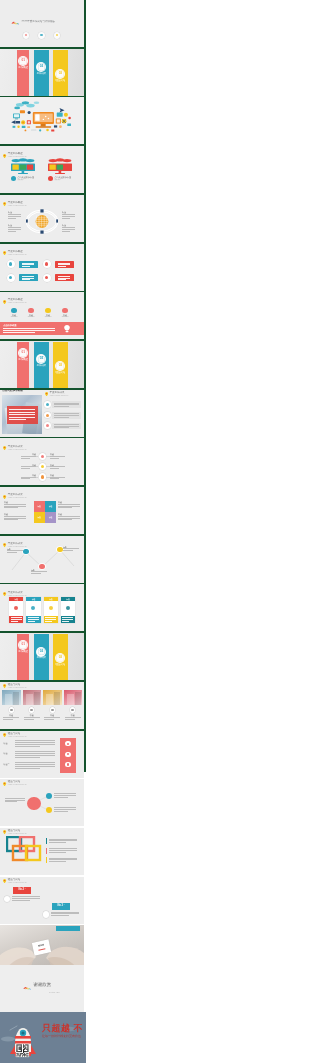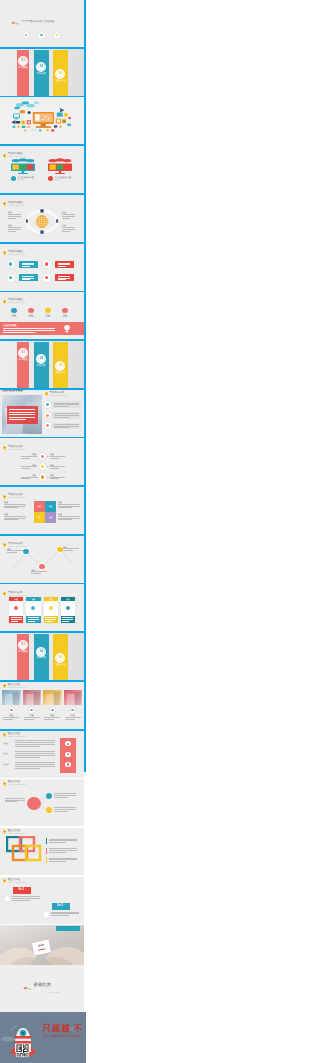--- a/index.html
+++ b/index.html
@@ -1,19 +1,19 @@
 <!DOCTYPE html>
 <html><head>
 <meta charset="utf-8">
 <title>PPT Template Thumbnail Strip</title>
 <style>
   html,body{margin:0;padding:0;}
   body{width:86px;height:1063px;background:#ffffff;
        font-family:"Liberation Sans",sans-serif;overflow:hidden;}
-  #page{position:relative;width:86px;height:772px;background:#0ea5e9;}
+  #page{position:relative;width:86px;height:772px;background:#14532d;}
 
   .slide{position:absolute;left:0;width:84px;height:47px;
          background:#ededed;overflow:hidden;}
 
   .a{position:absolute;}
   .l{position:absolute;background:#bcbcbc;height:0.8px;}
   .lw{position:absolute;background:rgba(255,255,255,.9);height:0.8px;}
   .c{position:absolute;border-radius:50%;}
   .t{position:absolute;white-space:nowrap;font-size:2.3px;line-height:2.5px;
      color:#5f5f5f;transform-origin:0 0;}

